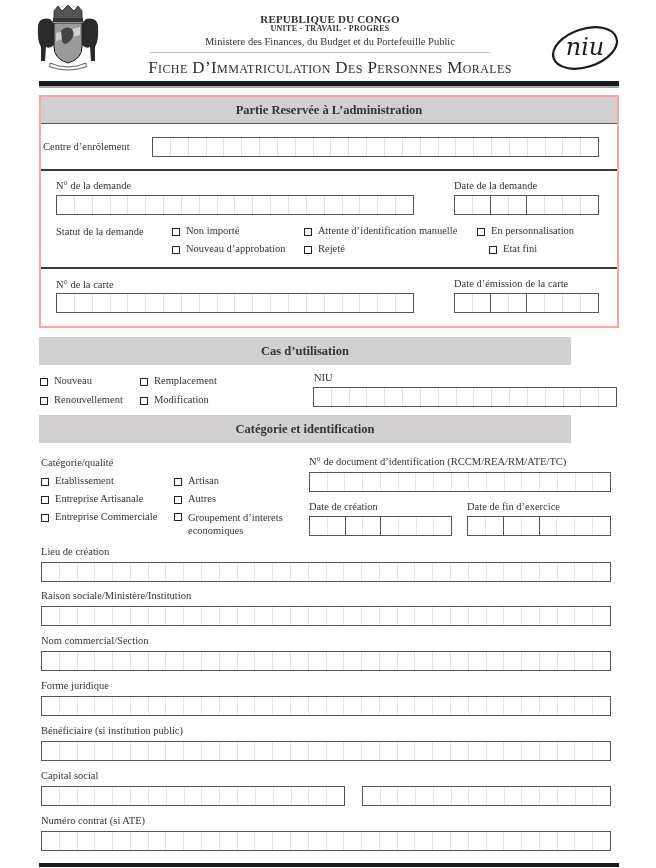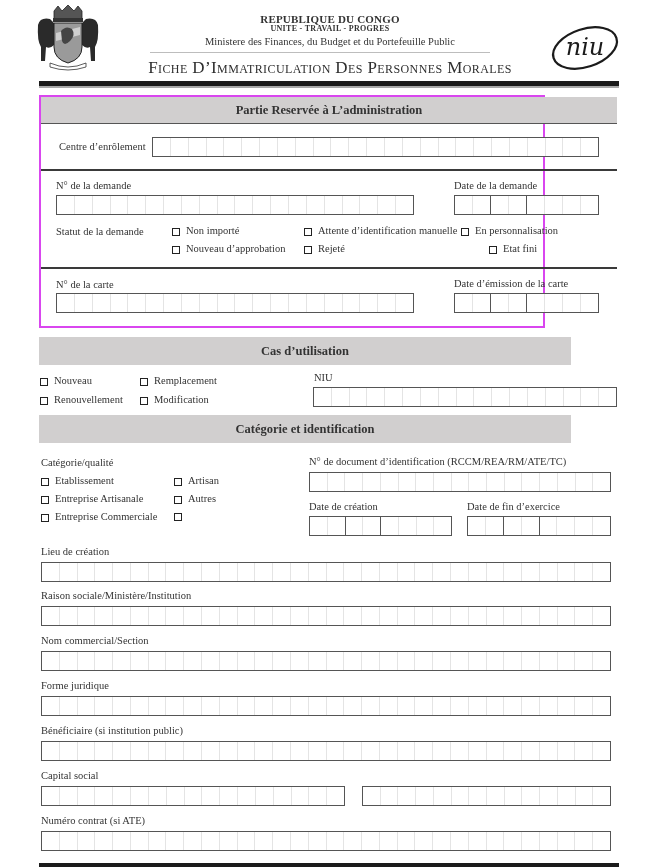--- a/index.html
+++ b/index.html
@@ -13,21 +13,21 @@
   .hdr-text { position: absolute; left: 120px; width: 420px; text-align: center; font-family: "Liberation Serif", serif; }
   .hdr-l1 { top: 13px; font-size: 11px; font-weight: bold; letter-spacing: 0.2px; color: #333; }
   .hdr-l2 { top: 24px; font-size: 8px; font-weight: bold; letter-spacing: 0.3px; color: #333; }
   .hdr-l3 { top: 36px; font-size: 10.5px; color: #333; }
   .hdr-rule { position: absolute; left: 150px; top: 52px; width: 340px; height: 1px; background: #bdbdbd; }
   .hdr-title { top: 58px; font-size: 17px; letter-spacing: 0.4px; font-variant: small-caps; color: #2e2e2e; }
   .hdr-bar { position: absolute; left: 39px; top: 81px; width: 580px; height: 5px; background: #1b1b1b; }
   .hdr-bar2 { position: absolute; left: 39px; top: 86px; width: 580px; height: 2px; background: #a8a8a8; }
 
   
-  .admin-box { position: absolute; left: 39px; top: 95px; width: 506px; height: 233px; border: 2px solid #d946ef; }
+  .admin-box { position: absolute; left: 39px; top: 95px; width: 580px; height: 233px; border: 2px solid #fca5a5; }
   .band { background: #d1cfcf; text-align: center; font-family: "Liberation Serif", serif; font-weight: bold; font-size: 12.5px; color: #333; }
   .admin-band { position: absolute; left: 0; top: 0; width: 576px; height: 27px; line-height: 27px; border-bottom: 1.5px solid #555; }
   .divider { position: absolute; left: 0; width: 576px; height: 2px; background: #3a3a3a; }
 
   .lbl { position: absolute; font-family: "Liberation Serif", serif; font-size: 10.5px; color: #333; white-space: nowrap; }
 
   
   .cells { position: absolute; display: flex; border: 1.5px solid #555; background: #fff; height: 20px; }
   .cells .c { flex: 1; border-right: 1px solid #e4e4e4; }
   .cells .c:last-child { border-right: none; }
@@ -70,21 +70,21 @@
     <text x="36" y="32" text-anchor="middle" font-family="DejaVu Serif, serif" font-style="italic" font-size="24" fill="#1b1b1b">niu</text>
   </svg>
 
   <div class="hdr-bar"></div>
   <div class="hdr-bar2"></div>
 </div>
 
 <div class="admin-box">
   <div class="band admin-band">Partie Reservée à L’administration</div>
 
-  <div class="lbl" style="left:18px; top:44px;">Centre d’enrôlement</div>
+  <div class="lbl" style="left:2px; top:44px;">Centre d’enrôlement</div>
   <div class="cells" style="left:111px; top:40px; width:447px;">
       <div class="c"></div>
       <div class="c"></div>
       <div class="c"></div>
       <div class="c"></div>
       <div class="c"></div>
       <div class="c"></div>
       <div class="c"></div>
       <div class="c"></div>
       <div class="c"></div>
@@ -154,21 +154,21 @@
       <span>Nouveau d’approbation</span>
     </div>
   <div class="cb" style="left:263px; top:128px;">
       <span class="box"></span>
       <span>Attente d’identification manuelle</span>
     </div>
   <div class="cb" style="left:263px; top:146px;">
       <span class="box"></span>
       <span>Rejeté</span>
     </div>
-  <div class="cb" style="left:420px; top:128px;">
+  <div class="cb" style="left:436px; top:128px;">
       <span class="box"></span>
       <span>En personnalisation</span>
     </div>
   <div class="cb" style="left:448px; top:146px;">
       <span class="box"></span>
       <span>Etat fini</span>
     </div>
 
   <div class="divider" style="top:170px;"></div>
 
@@ -267,20 +267,21 @@
 <div class="cb" style="left:174px; top:475px;">
     <span class="box"></span>
     <span>Artisan</span>
   </div>
 <div class="cb" style="left:174px; top:493px;">
     <span class="box"></span>
     <span>Autres</span>
   </div>
 <div class="cb" style="left:174px; top:511px; white-space:normal; width:125px; line-height:13px;">
     <span class="box" style="margin-top:2px;"></span>
+    <span>Groupement d’interets economiques</span>
   </div>
 
 <div class="lbl" style="left:309px; top:456px;">N° de document d’identification (RCCM/REA/RM/ATE/TC)</div>
 <div class="cells" style="left:309px; top:472px; width:302px;">
     <div class="c"></div>
     <div class="c"></div>
     <div class="c"></div>
     <div class="c"></div>
     <div class="c"></div>
     <div class="c"></div>

